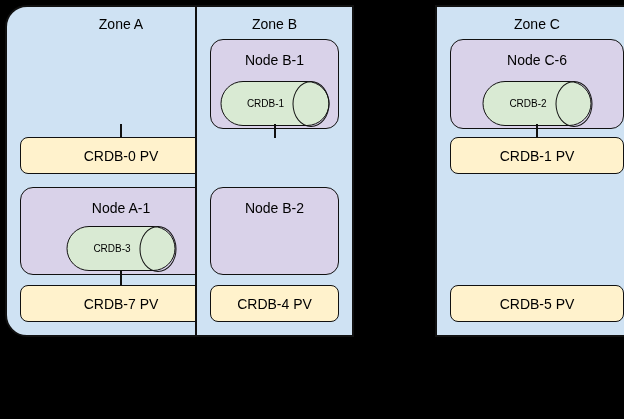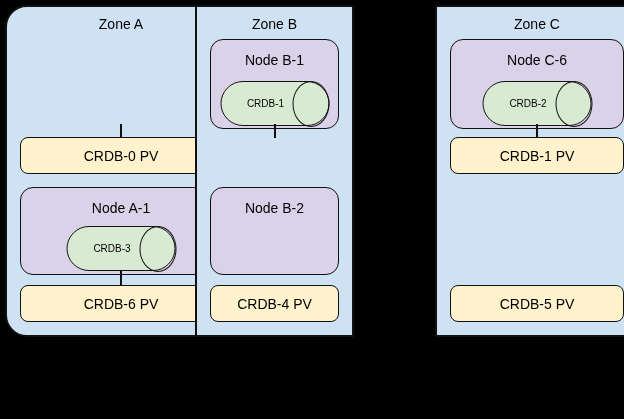--- a/index.html
+++ b/index.html
@@ -107,21 +107,21 @@
     </div>
 
     <div class="node node-row2">
       <div class="node-title">Node A-1</div>
       <div class="cylinder">
         <span class="cyl-label">CRDB-3</span>
       </div>
     </div>
     <div class="connector connector-row2"></div>
     <div class="pv pv-row2">
-      <span>CRDB-6 PV</span>
+      <span>CRDB-7 PV</span>
     </div>
   </div>
 
   <div class="zone" style="left:195px; width:159px;">
     <div class="zone-title">Zone B</div>
 
     <div class="node node-row1">
       <div class="node-title">Node B-1</div>
       <div class="cylinder">
         <span class="cyl-label">CRDB-1</span>

